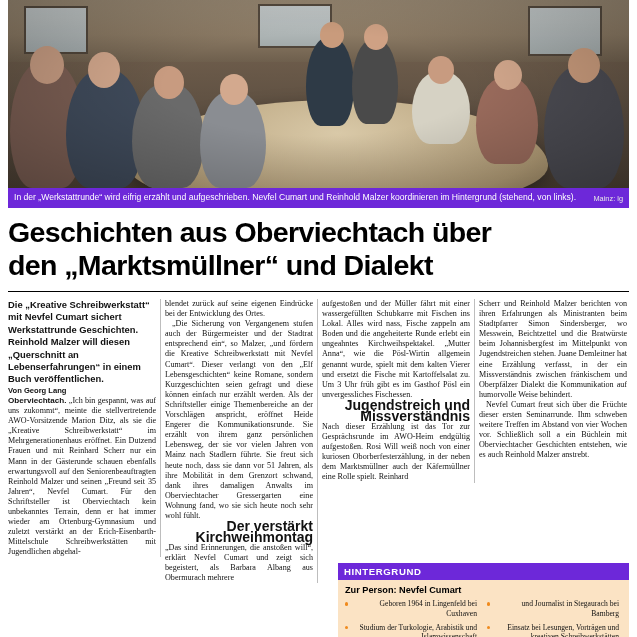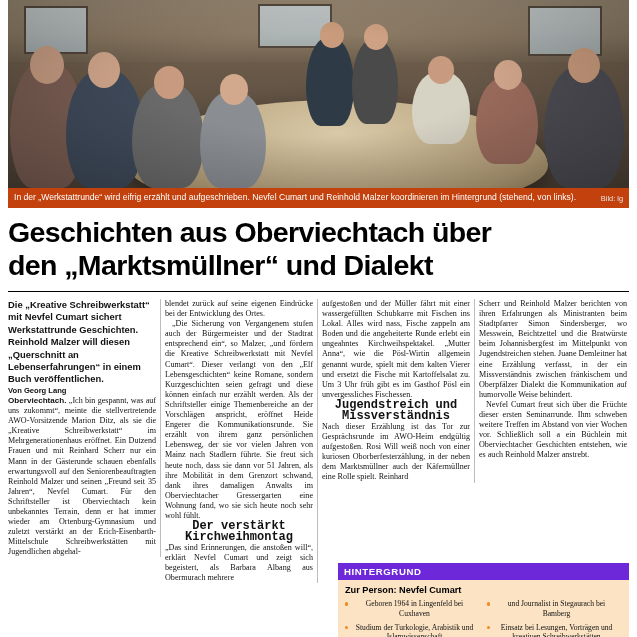--- a/index.html
+++ b/index.html
@@ -66,21 +66,21 @@
   .ph-vign {
     position:absolute; inset:0;
     background: radial-gradient(ellipse at 50% 45%, rgba(0,0,0,0) 35%, rgba(0,0,0,.28) 100%);
   }
 
   
   .caption-bar {
     position: relative;
     width: 621px;
     margin: 0 auto;
-    background: #c2410c;
+    background: #6d28d9;
     color: #ffffff;
     font-family: "Liberation Sans", sans-serif;
     font-size: 8.6px;
     line-height: 13px;
     padding: 3px 6px 4px 6px;
     box-sizing: border-box;
     height: 20px;
   }
   .caption-credit {
     position: absolute;
@@ -141,27 +141,27 @@
     font-weight: bold;
     margin: 7px 0 7px 0;
     text-indent: 0 !important;
   }
   .runin {
     font-family: Liberation Sans, sans-serif;
     font-weight: bold;
     font-size: 8.1px;
   }
   .subhead {
-    font-family: Liberation Mono, monospace;
-    font-weight: bold;
-    font-size: 12px;
+    font-family: Liberation Sans, sans-serif;
+    font-weight: bold;
+    font-size: 14px;
     line-height: 11px;
     margin: 7px 0 2px 0;
     text-indent: 0 !important;
-    text-align: center;
+    text-align: right;
   }
   .col-divider {
     position: absolute;
     top: 0;
     right: -5px;
     width: 1px;
     height: 100%;
     background: #bdbdbd;
   }
 
@@ -201,21 +201,21 @@
     gap: 10px;
   }
   .hg-col { width: 132px; }
   .hg-item {
     font-size: 7.6px;
     line-height: 9.6px;
     color: #111;
     margin-bottom: 4.5px;
     padding-left: 7px;
     position: relative;
-    text-align: center;
+    text-align: right;
   }
   .hg-item::before {
     content: "";
     position: absolute;
     left: 0;
     top: 3.2px;
     width: 3.4px;
     height: 3.4px;
     background: #f08a1d;
     border-radius: 50%;
@@ -261,21 +261,21 @@
 
       <div class="ph-person" style="left:536px; top:66px; width:80px; height:122px; background:#4b4b52;"></div>
       <div class="ph-head" style="left:560px; top:48px; width:32px; height:35px; background:#c99b7c;"></div>
 
       <div class="ph-vign"></div>
     </div>
   </div>
 
   <div class="caption-bar">
     <span>In der „Werkstattrunde“ wird eifrig erzählt und aufgeschrieben. Nevfel Cumart und Reinhold Malzer koordinieren im Hintergrund (stehend, von links).</span>
-    <span class="caption-credit">Bild: lg</span>
+    <span class="caption-credit">Mainz: lg</span>
   </div>
 
   <div class="headline">
     <span>Geschichten aus Oberviechtach über</span>
     <span class="l2">den „Marktsmüllner“ und Dialekt</span>
   </div>
   <div class="hl-rule"></div>
 
   <div class="cols">
 

